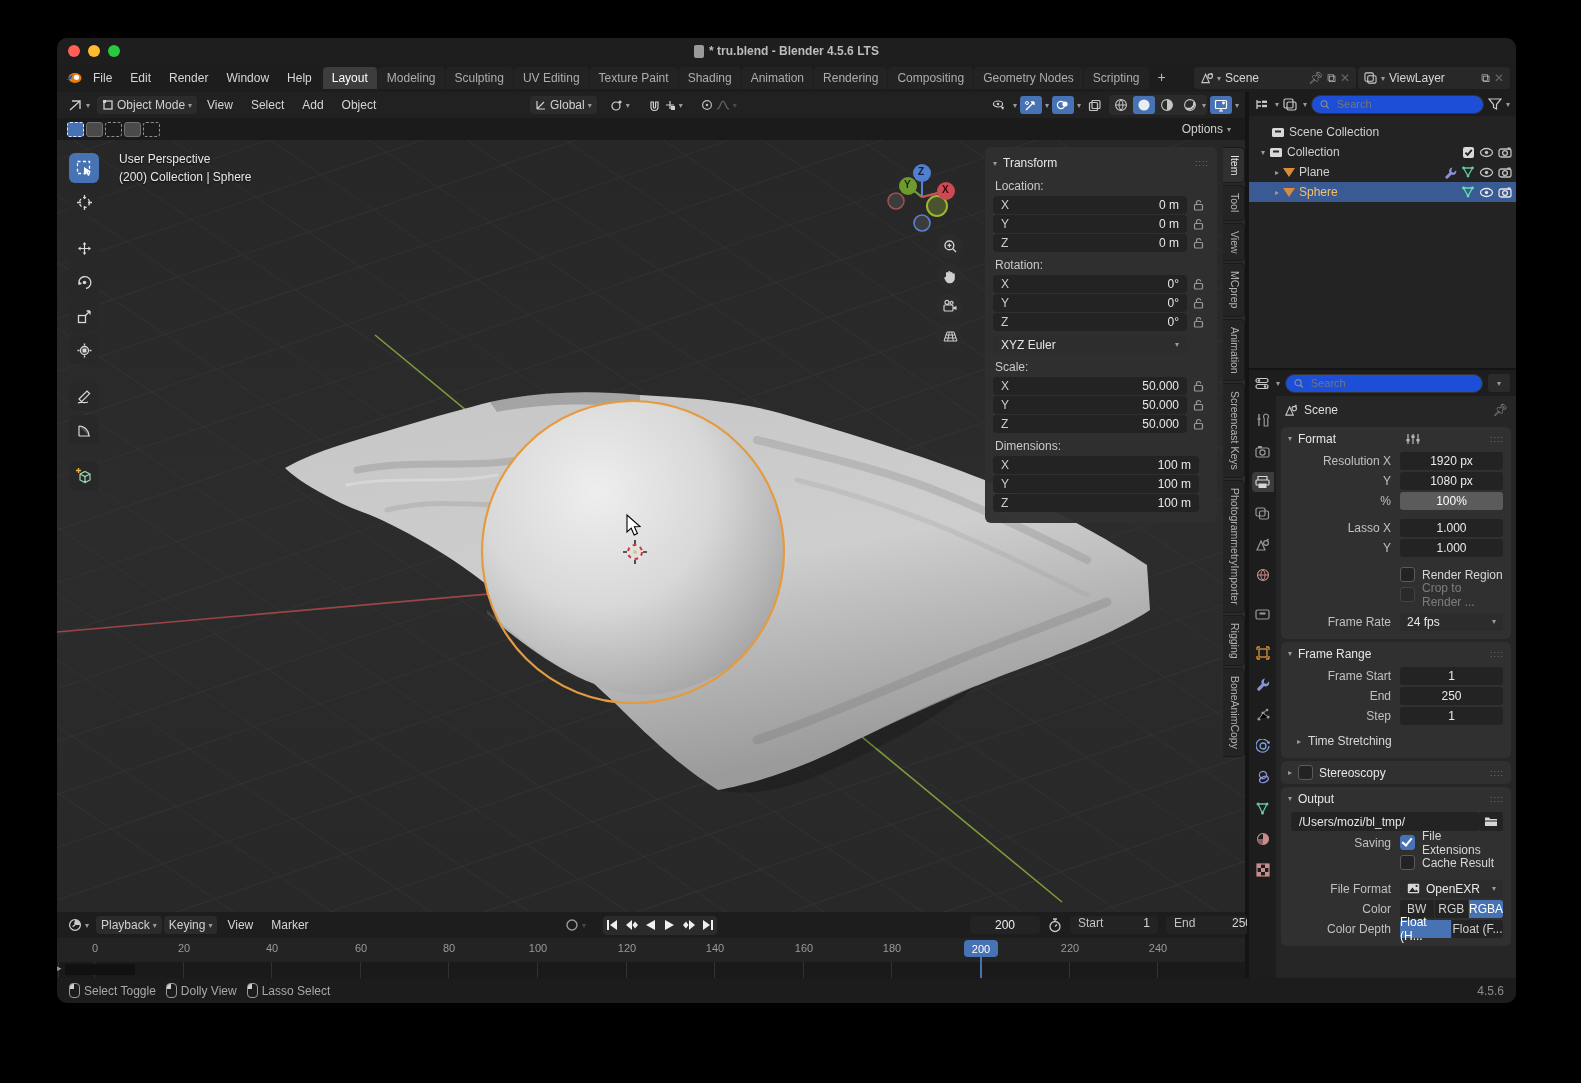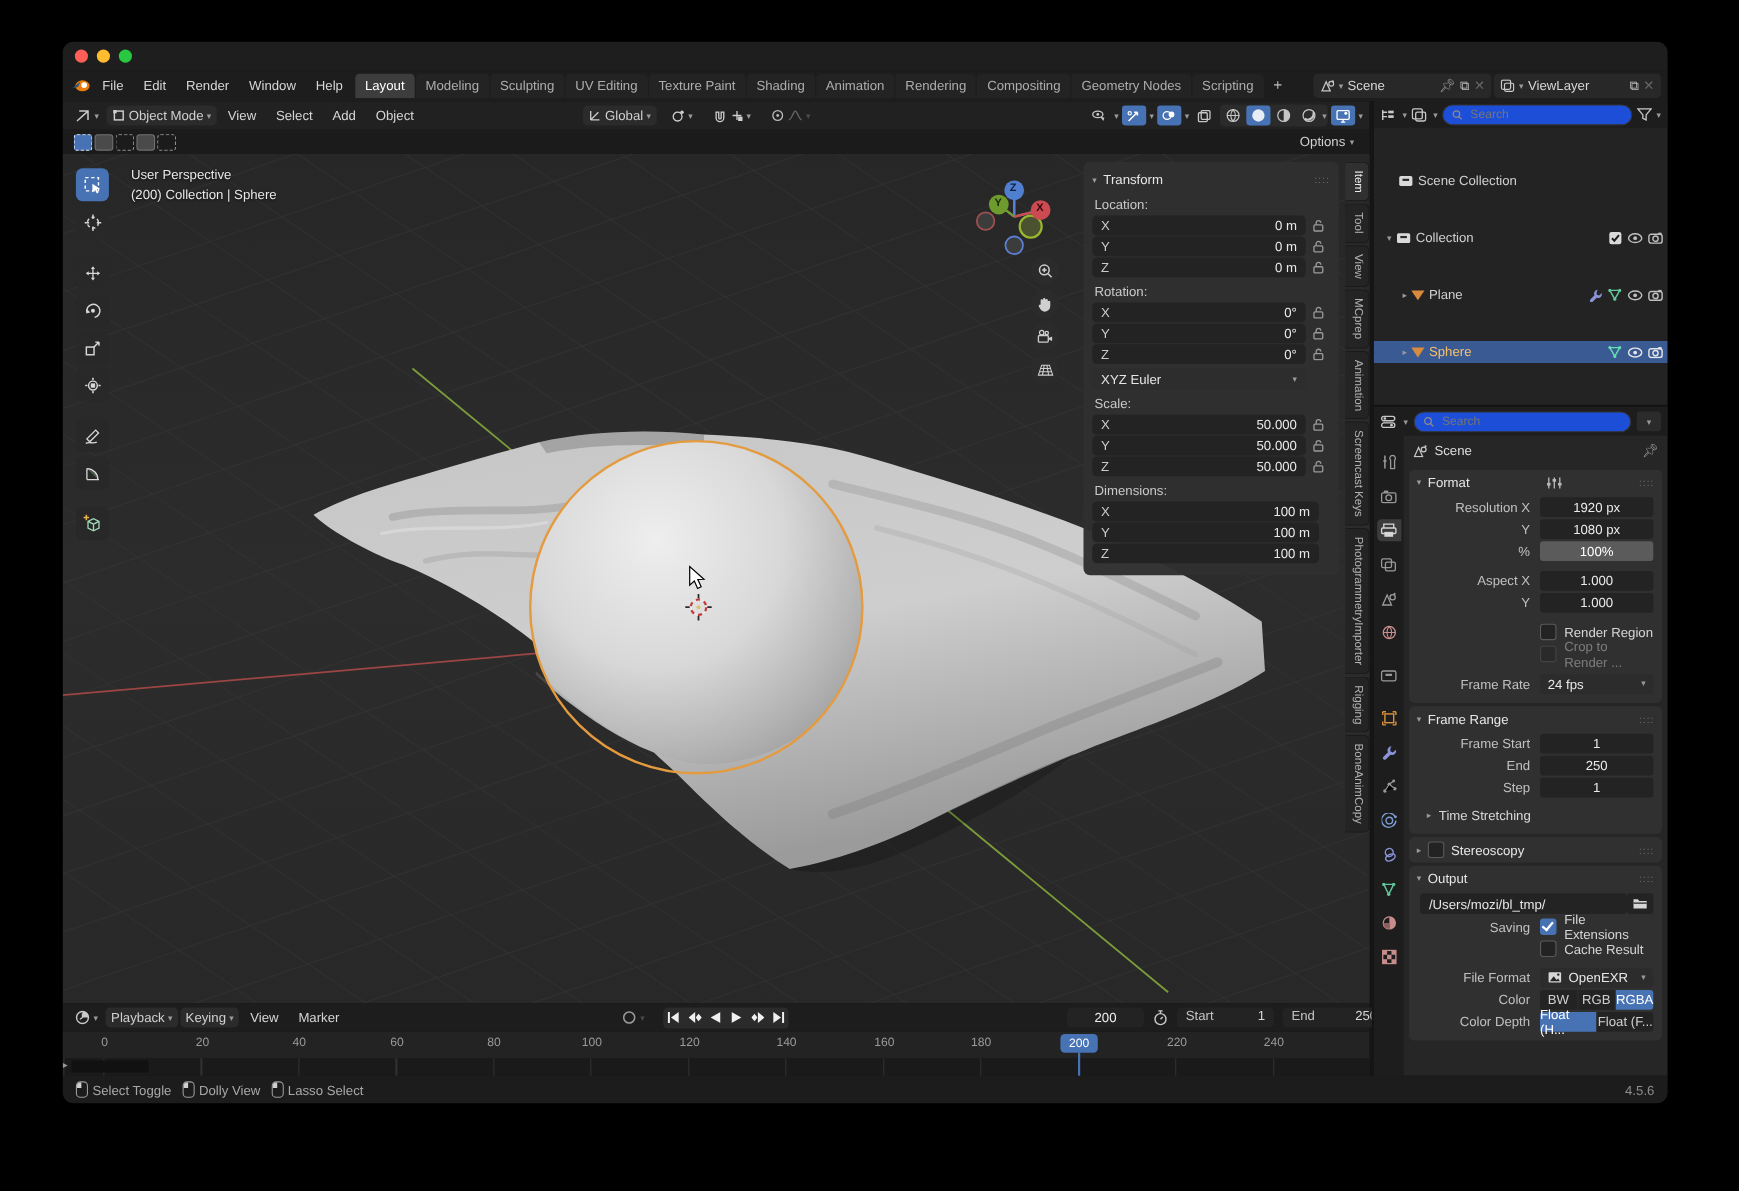--- a/index.html
+++ b/index.html
@@ -73,21 +73,21 @@
     background-image:repeating-linear-gradient(90deg,#313131 0 1px,transparent 1px 88.6px);background-position:37px 0;}
   .playhead-badge{position:absolute;left:907px;top:2px;width:34px;height:17px;background:#4772b3;border-radius:4px;color:#fff;display:flex;align-items:center;justify-content:center;font-size:11px;}
   .playhead-line{position:absolute;left:923px;top:19px;width:2px;height:21px;background:#4772b3;}
   .track-summary{position:absolute;left:8px;top:26px;width:70px;height:11px;background:#111;}
   .track-arrow{position:absolute;left:0px;top:25px;color:#9a9a9a;font-size:9px;}
   
   .outliner{position:absolute;left:0;top:0;width:100%;height:276px;background:#232323;border-left:2px solid #141414;box-sizing:border-box;}
   .oheader{height:24px;background:#1d1d1d;display:flex;align-items:center;gap:4px;padding:0 6px;}
   .search-pill{flex:1;display:flex;align-items:center;gap:5px;background:#1d4ed8;border:1px solid #333;border-radius:10px;height:17px;padding:0 8px;color:#8b8b8b;}
   .search-pill input{background:transparent;border:none;outline:none;color:#cfcfcf;width:100%;font-size:11px;font-family:inherit;}
-  .orow{display:flex;align-items:center;height:20px;gap:4px;padding-right:4px;margin-top:32px;}
+  .orow{display:flex;align-items:center;height:20px;gap:4px;padding-right:4px;}
   .orow .lbl{color:#cfcfcf;}
   .orow.sel{background:#3a5a94;}
   .orow.sel .lbl{color:#f5c06a;}
   .ospace{flex:1;}
   .tri{width:0;height:0;border-left:6px solid transparent;border-right:6px solid transparent;border-top:9px solid #d98b3d;}
   
   .props{position:absolute;left:0;top:278px;width:100%;bottom:0;background:#262626;border-left:2px solid #141414;box-sizing:border-box;}
   .pheader{height:26px;background:#1d1d1d;display:flex;align-items:center;gap:5px;padding:0 6px;}
   .ptabs{position:absolute;left:0;top:26px;width:27px;bottom:0;background:#1d1d1d;display:flex;flex-direction:column;align-items:center;padding-top:14px;gap:11px;}
   .ptab{width:22px;height:20px;display:flex;align-items:center;justify-content:center;border-radius:4px 0 0 4px;}
@@ -127,20 +127,24 @@
 </head>
 <body>
 
 <div class="window">
 
   <div class="titlebar">
     <div class="lights">
       <div class="light" style="background:#ff5f57"></div>
       <div class="light" style="background:#febc2e"></div>
       <div class="light" style="background:#28c840"></div>
+    </div>
+    <div class="title-wrap">
+      <span class="doc-icon"></span>
+      <span>* tru.blend - Blender 4.5.6 LTS</span>
     </div>
   </div>
 
   <div class="topbar">
     <svg width="18" height="14" viewBox="0 0 18 14" style="margin-left:8px">
       <ellipse cx="10" cy="7" rx="6.5" ry="5" fill="#e87d0d"></ellipse>
         <circle cx="11.5" cy="6.3" r="2.6" fill="#fff"></circle>
         <path d="M1,9 L8,3 L6,8 Z" fill="#265787"></path>
     </svg>
     <span class="menu-item">File</span>
@@ -1027,21 +1031,21 @@
                 </div>
               </div>
             <div class="prow">
                 <span class="plabel">%</span>
                 <div class="pfield slider">
                   <span>100%</span>
                 </div>
               </div>
             <div style="height:6px"></div>
             <div class="prow">
-                <span class="plabel">Aspect X</span>
+                <span class="plabel">Lasso X</span>
                 <div class="pfield">
                   <span>1.000</span>
                 </div>
               </div>
             <div class="prow">
                 <span class="plabel">Y</span>
                 <div class="pfield">
                   <span>1.000</span>
                 </div>
               </div>

